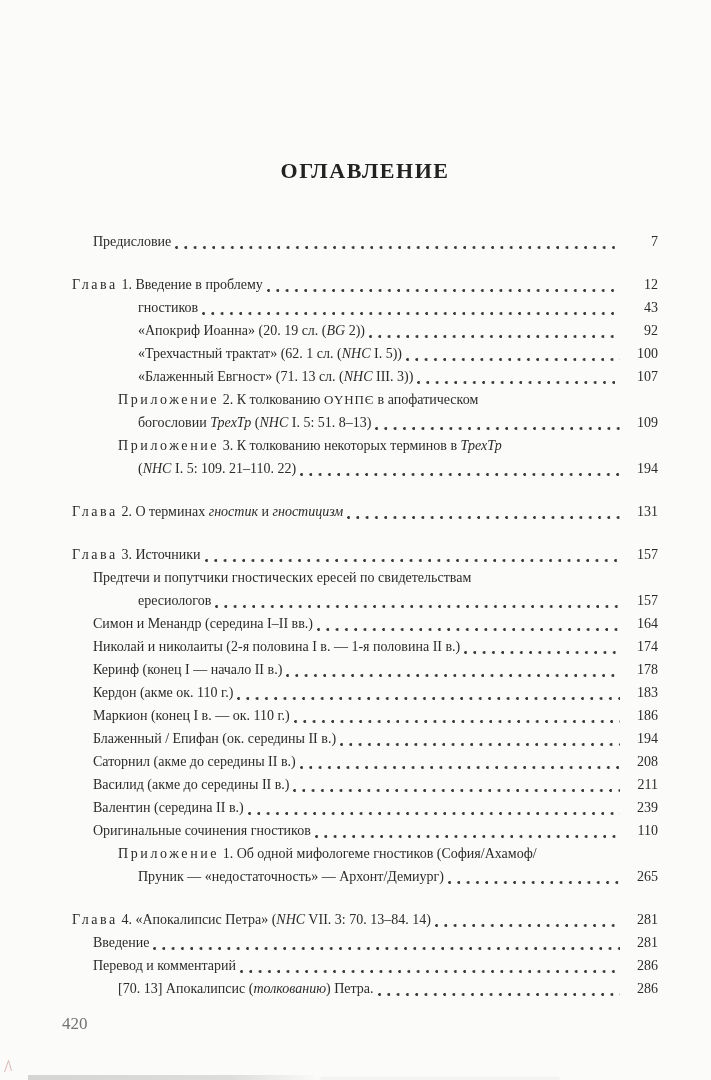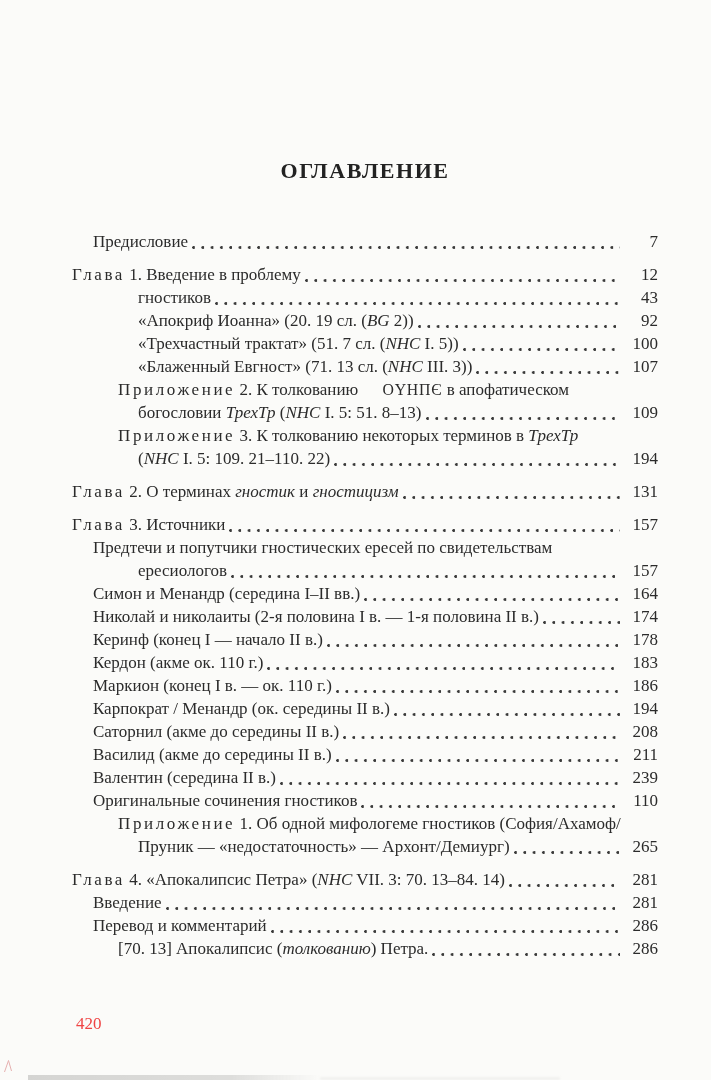--- a/index.html
+++ b/index.html
@@ -25,37 +25,37 @@
   .title {
     text-align: center;
     font-size: 22px;
     font-weight: bold;
     letter-spacing: 1.5px;
     color: #222;
     line-height: 26px;
     margin: 0 0 46px 0;
   }
   .toc {
-    font-size: 17px;
+    font-size: 14px;
     line-height: 23px;
   }
   .toc-line {
     display: flex;
     align-items: baseline;
     height: 23px;
   }
-  .toc-line.gap { margin-top: 10px; }
+  .toc-line.gap { margin-top: 20px; }
   .ind0 { padding-left: 0; }
   .ind1 { padding-left: 21px; }
   .ind2 { padding-left: 46px; }
   .ind3 { padding-left: 66px; }
   .txt { white-space: pre; }
   .txt .it { font-style: italic; }
   .txt .spaced { letter-spacing: 2.6px; }
-  .txt .coptic { font-size: 0.93em; letter-spacing: 0.8px; margin-left: 20px; }
+  .txt .coptic { font-size: 0.93em; letter-spacing: 0.8px; }
   .leader {
     flex: 1 1 auto;
     min-width: 10px;
     align-self: stretch;
     position: relative;
   }
   .leader::after {
     content: "";
     position: absolute;
     left: 4px;
@@ -66,24 +66,24 @@
     background-size: 9.3px 3px;
     background-repeat: repeat-x;
   }
   .pg {
     min-width: 33px;
     text-align: right;
     white-space: nowrap;
   }
   .footer-num {
     position: absolute;
-    left: 76px;
+    left: 62px;
     top: 1014px;
     font-size: 17px;
-    color: #ef4444;
+    color: #737373;
   }
   
   .artifact-strip-1 {
     position: absolute;
     left: 28px;
     bottom: 0;
     width: 292px;
     height: 5px;
     background: linear-gradient(to right, #b6b6b4 0%, #c6c6c4 70%, rgba(198,198,196,0) 100%);
     opacity: 0.55;
@@ -130,21 +130,21 @@
         <span class="txt"><span>гностиков</span></span>
         <span class="leader"></span>
         <span class="pg">43</span>
       </div>
       <div class="toc-line ind3">
         <span class="txt"><span>«Апокриф Иоанна» (20. 19 сл. (</span><span class="it">BG</span><span> 2))</span></span>
         <span class="leader"></span>
         <span class="pg">92</span>
       </div>
       <div class="toc-line ind3">
-        <span class="txt"><span>«Трехчастный трактат» (51. 7 сл. (</span><span class="it">NHC</span><span> I. 5))</span></span>
+        <span class="txt"><span>«Трехчастный трактат» (62. 1 сл. (</span><span class="it">NHC</span><span> I. 5))</span></span>
         <span class="leader"></span>
         <span class="pg">100</span>
       </div>
       <div class="toc-line ind3">
         <span class="txt"><span>«Блаженный Евгност» (71. 13 сл. (</span><span class="it">NHC</span><span> III. 3))</span></span>
         <span class="leader"></span>
         <span class="pg">107</span>
       </div>
       <div class="toc-line ind2">
         <span class="txt"><span class="spaced">Приложение</span><span> 2. К толкованию </span><span class="coptic">ОҮНПЄ</span><span> в апофатическом</span></span>
@@ -199,21 +199,21 @@
         <span class="txt"><span>Кердон (акме ок. 110 г.)</span></span>
         <span class="leader"></span>
         <span class="pg">183</span>
       </div>
       <div class="toc-line ind1">
         <span class="txt"><span>Маркион (конец I в. — ок. 110 г.)</span></span>
         <span class="leader"></span>
         <span class="pg">186</span>
       </div>
       <div class="toc-line ind1">
-        <span class="txt"><span>Карпократ / Менандр (ок. середины II в.)</span></span>
+        <span class="txt"><span>Блаженный / Епифан (ок. середины II в.)</span></span>
         <span class="leader"></span>
         <span class="pg">194</span>
       </div>
       <div class="toc-line ind1">
         <span class="txt"><span>Саторнил (акме до середины II в.)</span></span>
         <span class="leader"></span>
         <span class="pg">208</span>
       </div>
       <div class="toc-line ind1">
         <span class="txt"><span>Василид (акме до середины II в.)</span></span>

